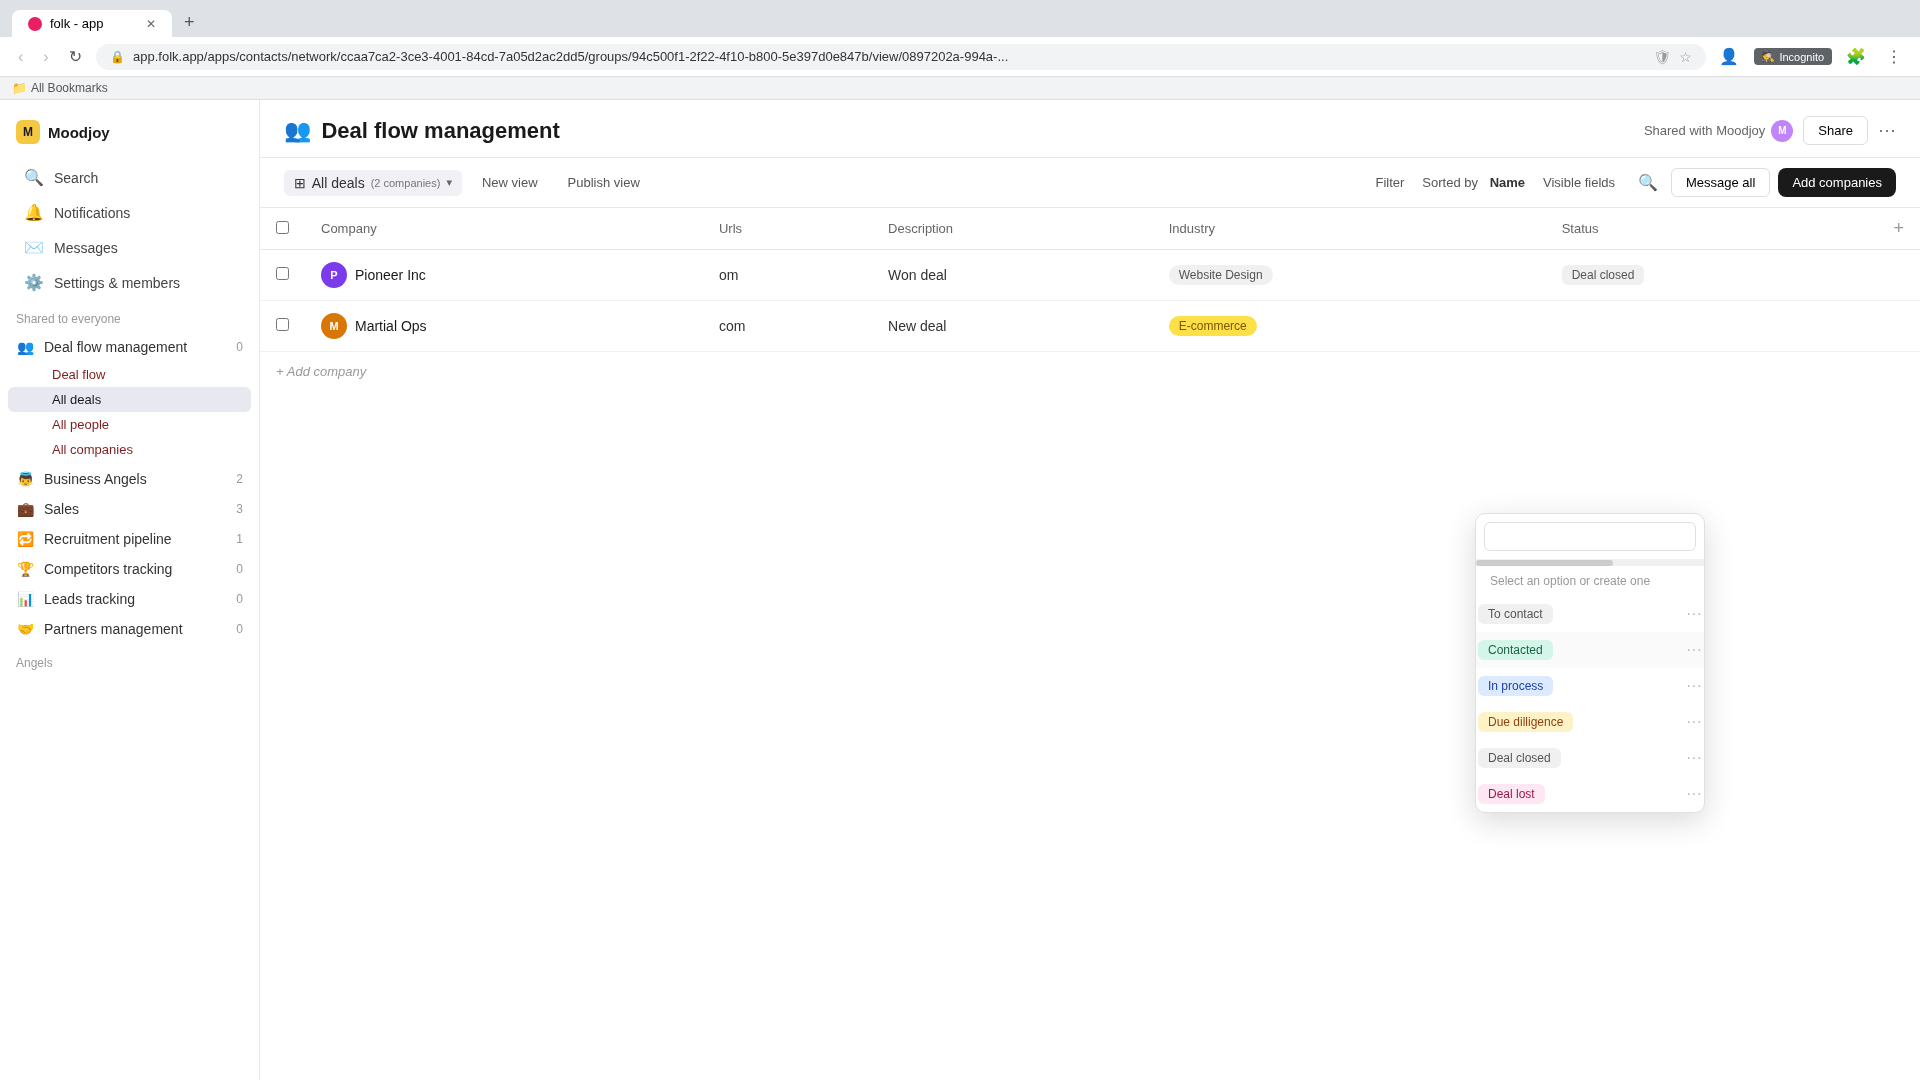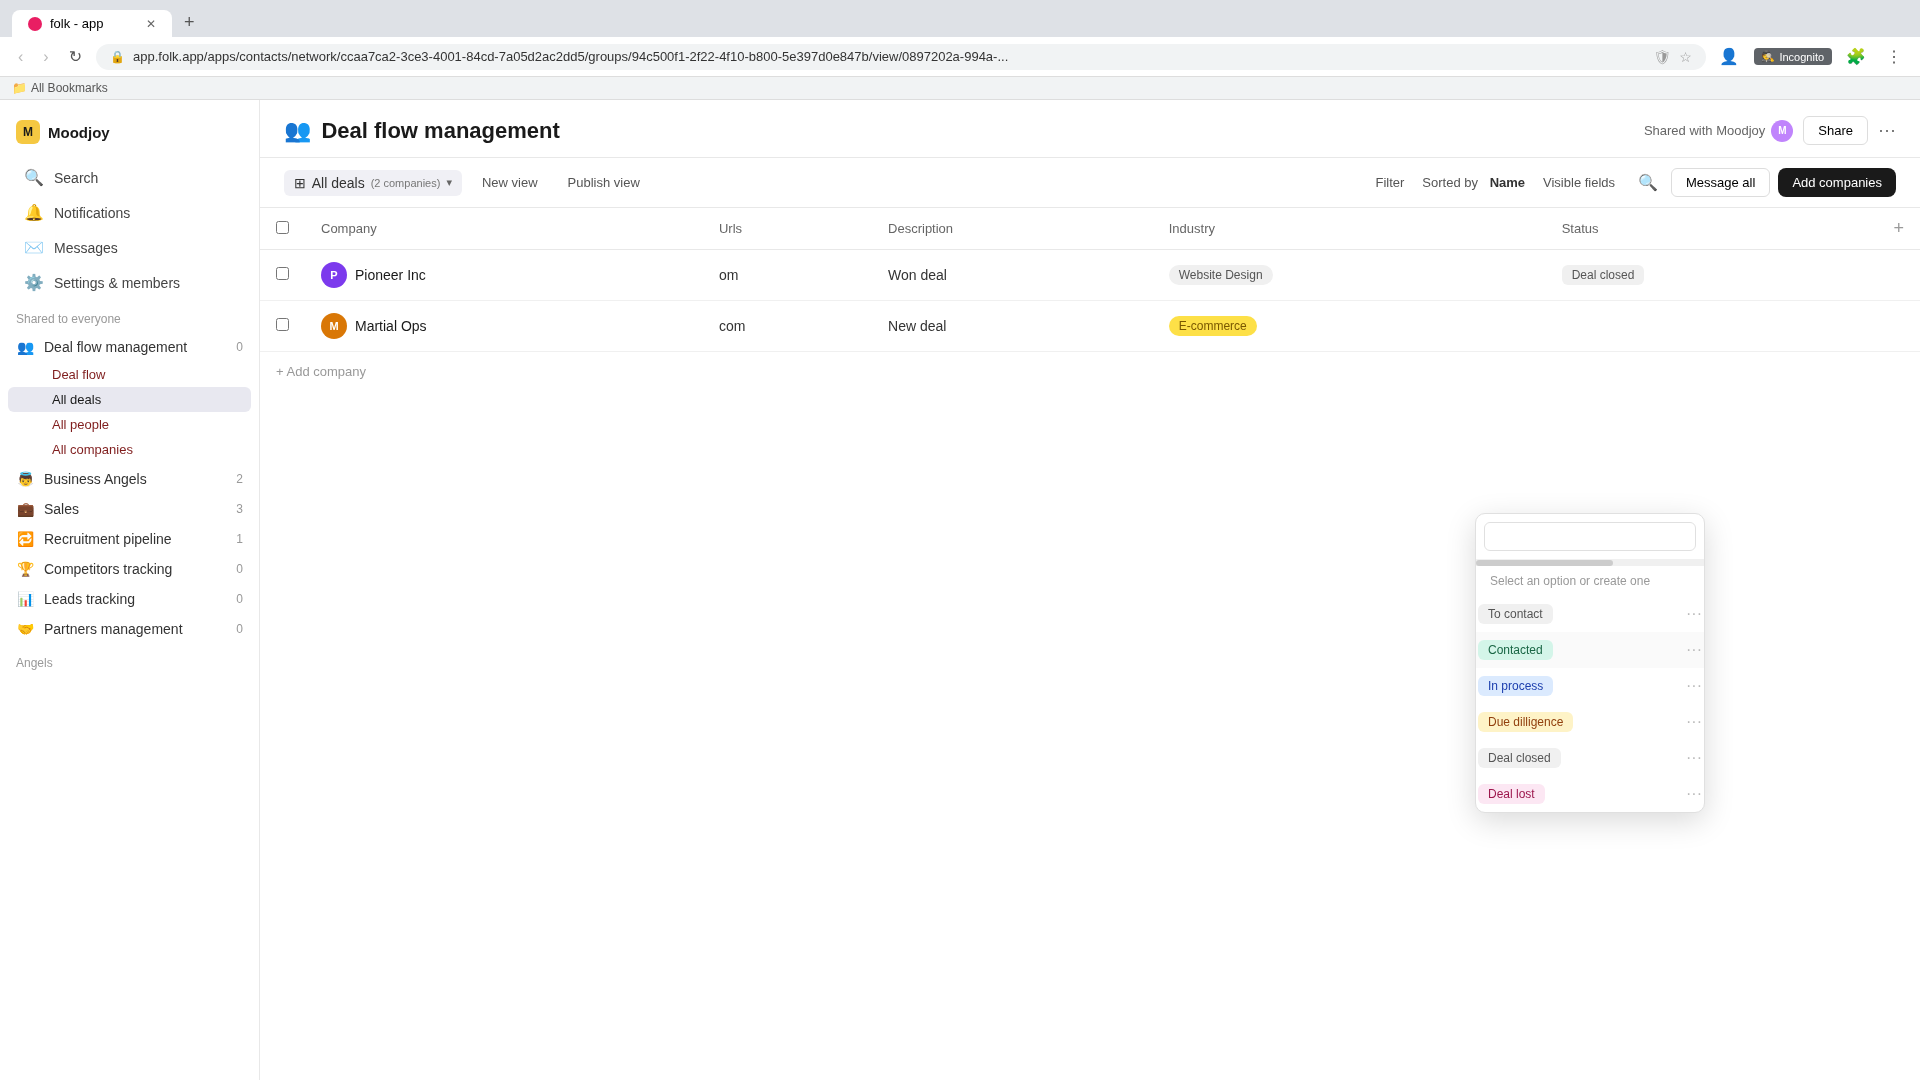--- a/index.html
+++ b/index.html
@@ -80,21 +80,21 @@
     thead th { background: #fff; border-bottom: 1px solid #e8e8e8; padding: 10px 16px; text-align: left; font-weight: 500; color: #666; font-size: 13px; position: sticky; top: 0; white-space: nowrap; }
     thead th:first-child { width: 40px; }
     tbody td { padding: 12px 16px; border-bottom: 1px solid #f0f0f0; color: #333; vertical-align: middle; }
     .company-cell { display: flex; align-items: center; gap: 8px; }
     .company-avatar { width: 26px; height: 26px; border-radius: 50%; display: flex; align-items: center; justify-content: center; font-size: 11px; font-weight: bold; color: white; flex-shrink: 0; }
     .company-name { font-weight: 500; color: #1a1a1a; }
     .tag { display: inline-flex; align-items: center; padding: 3px 10px; border-radius: 12px; font-size: 12px; font-weight: 500; }
     .tag-gray { background: #f0f0f0; color: #555; }
     .tag-yellow { background: #fde047; color: #7a5800; }
     .status-badge { display: inline-flex; align-items: center; padding: 3px 10px; border-radius: 6px; font-size: 12px; font-weight: 500; background: #f0f0f0; color: #555; }
-    .add-row { color: #999; cursor: pointer; padding: 12px 16px; font-size: 13px; }
+    .add-row { color: #999; cursor: pointer; padding: 12px 16px; font-size: 13px; font-style: italic; }
     .col-checkbox { width: 40px; }
     .th-add { width: 40px; cursor: pointer; color: #999; font-size: 18px; }
     .dropdown-menu { position: absolute; background: #fff; border: 1px solid #e0e0e0; border-radius: 10px; box-shadow: 0 8px 30px rgba(0,0,0,0.15); z-index: 200; min-width: 220px; overflow: hidden; }
     .dropdown-search { padding: 8px; border-bottom: 1px solid #f0f0f0; }
     .dropdown-search input { width: 100%; padding: 6px 10px; border: 1px solid #e0e0e0; border-radius: 6px; outline: none; font-size: 13px; }
     .dropdown-scrollbar { height: 6px; background: #f0f0f0; margin: 0; position: relative; }
     .dropdown-scrollbar-thumb { width: 60%; height: 100%; background: #ccc; border-radius: 3px; }
     .dropdown-hint { padding: 8px 14px; font-size: 12px; color: #999; }
     .dropdown-option { display: flex; align-items: center; justify-content: space-between; padding: 8px 2px; cursor: pointer; font-size: 13px; }
     .dropdown-option-label { display: inline-flex; align-items: center; padding: 3px 10px; border-radius: 6px; font-size: 12px; font-weight: 500; }

